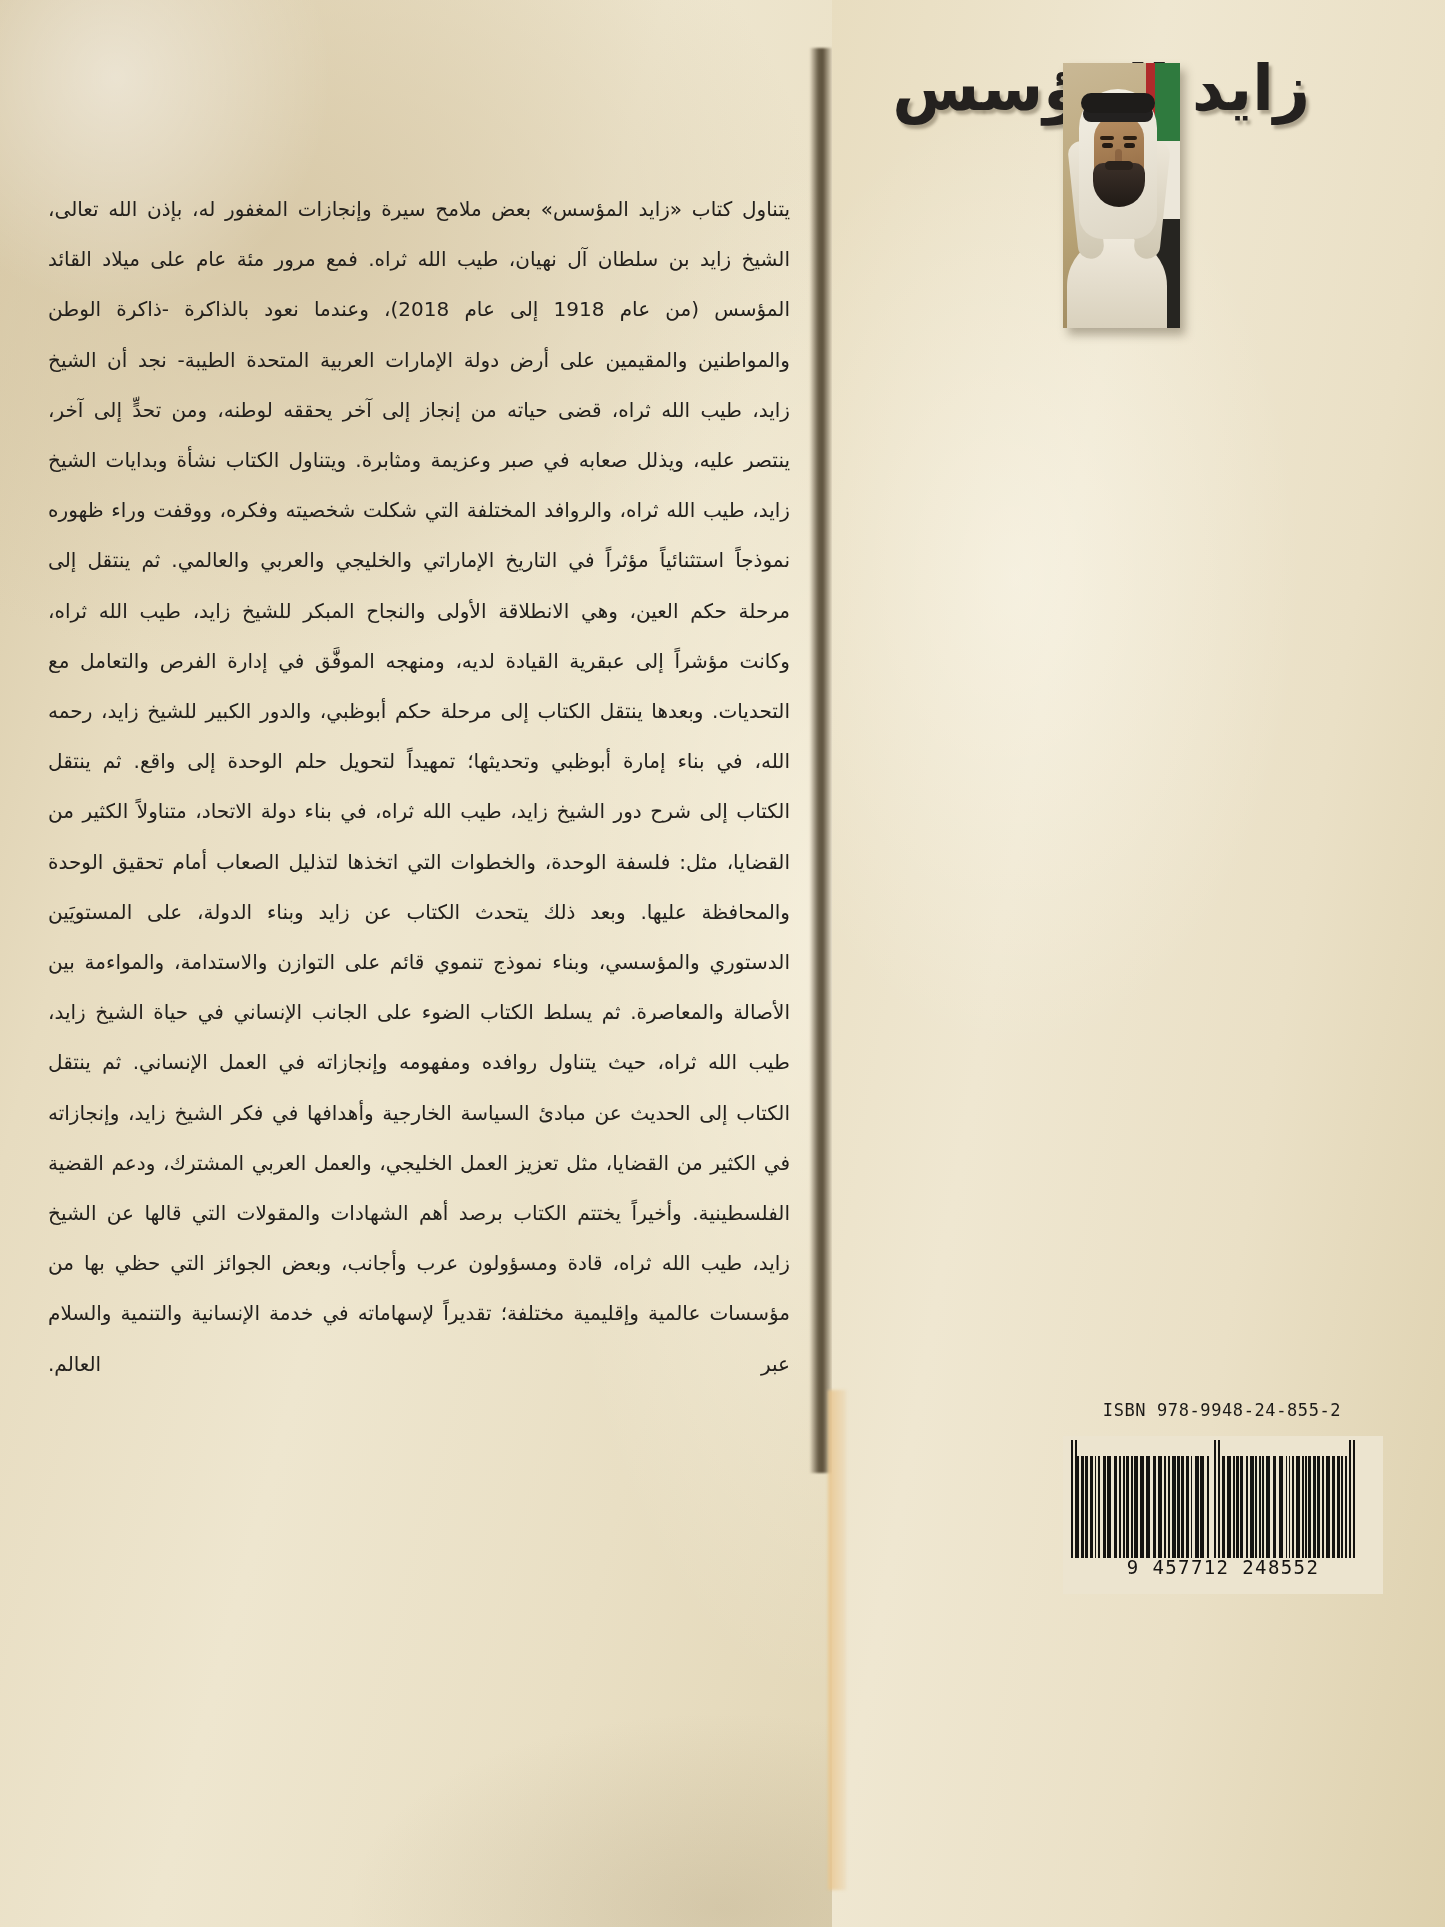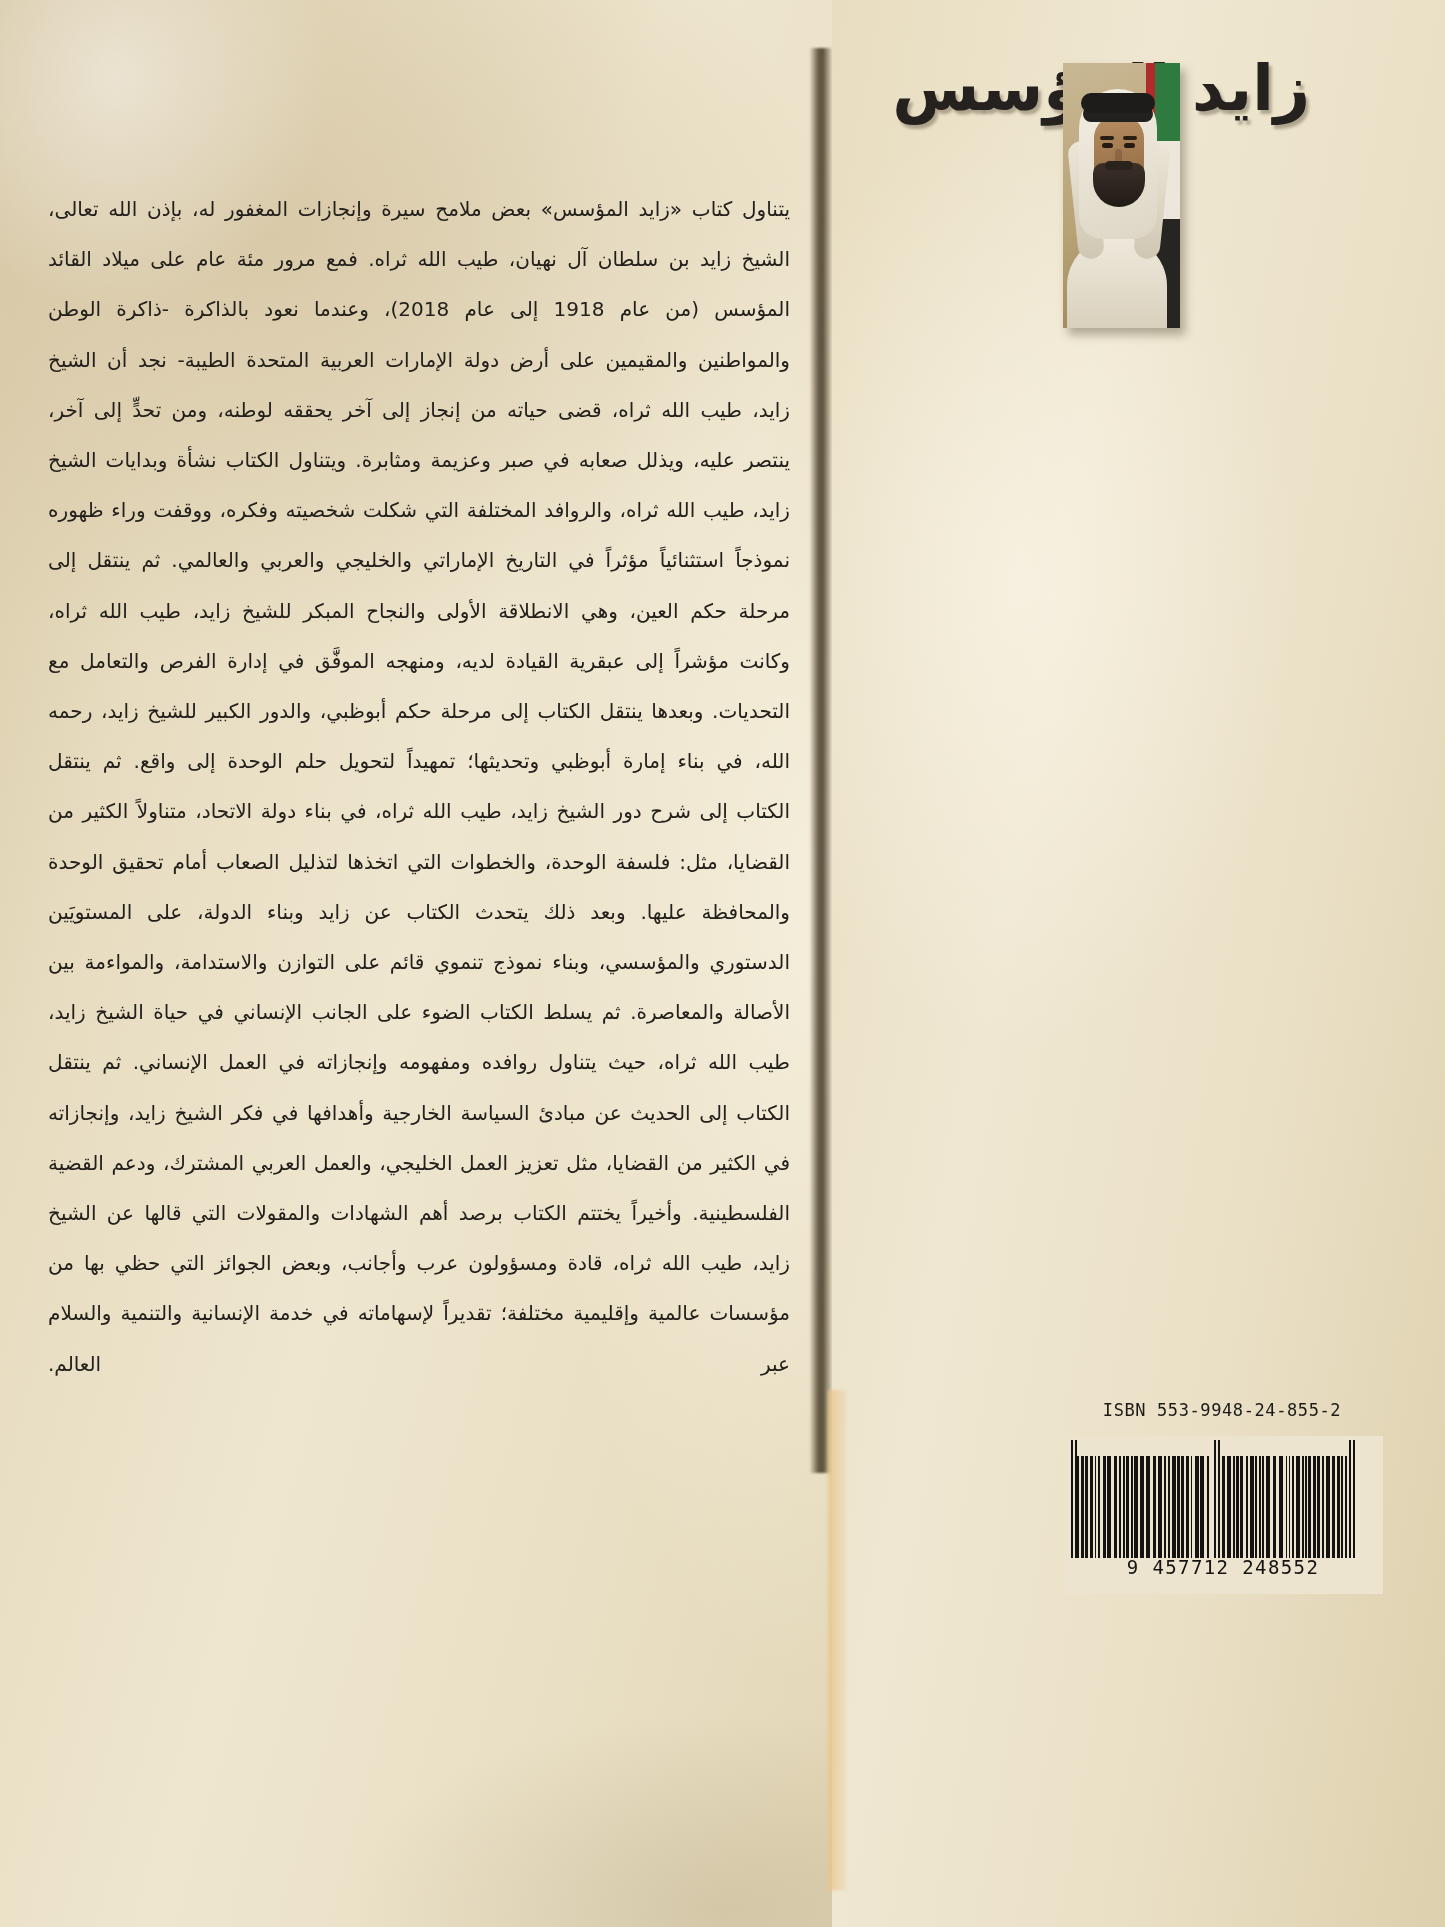--- a/index.html
+++ b/index.html
@@ -157,21 +157,21 @@
       <div class="p-brow-r"></div>
       <div class="p-eye-l"></div>
       <div class="p-eye-r"></div>
       <div class="p-nose"></div>
       <div class="p-beard"></div>
       <div class="p-mous"></div>
       <div class="p-agal"></div>
     </div>
   </div>
 
-  <div class="isbn-text">ISBN  553-9948-24-855-2</div>
+  <div class="isbn-text">ISBN  978-9948-24-855-2</div>
 
   <div class="barcode-box">
     <div class="barcode" id="barcode-bars">
         <i style="width:2px;height:118px;background:#151311"></i>
         <i style="width:2px;height:118px;background:transparent"></i>
         <i style="width:2px;height:118px;background:#151311"></i>
         <i style="width:2px;height:102px;background:#151311"></i>
         <i style="width:2px;height:102px;background:transparent"></i>
         <i style="width:3px;height:102px;background:#151311"></i>
         <i style="width:1px;height:102px;background:transparent"></i>

